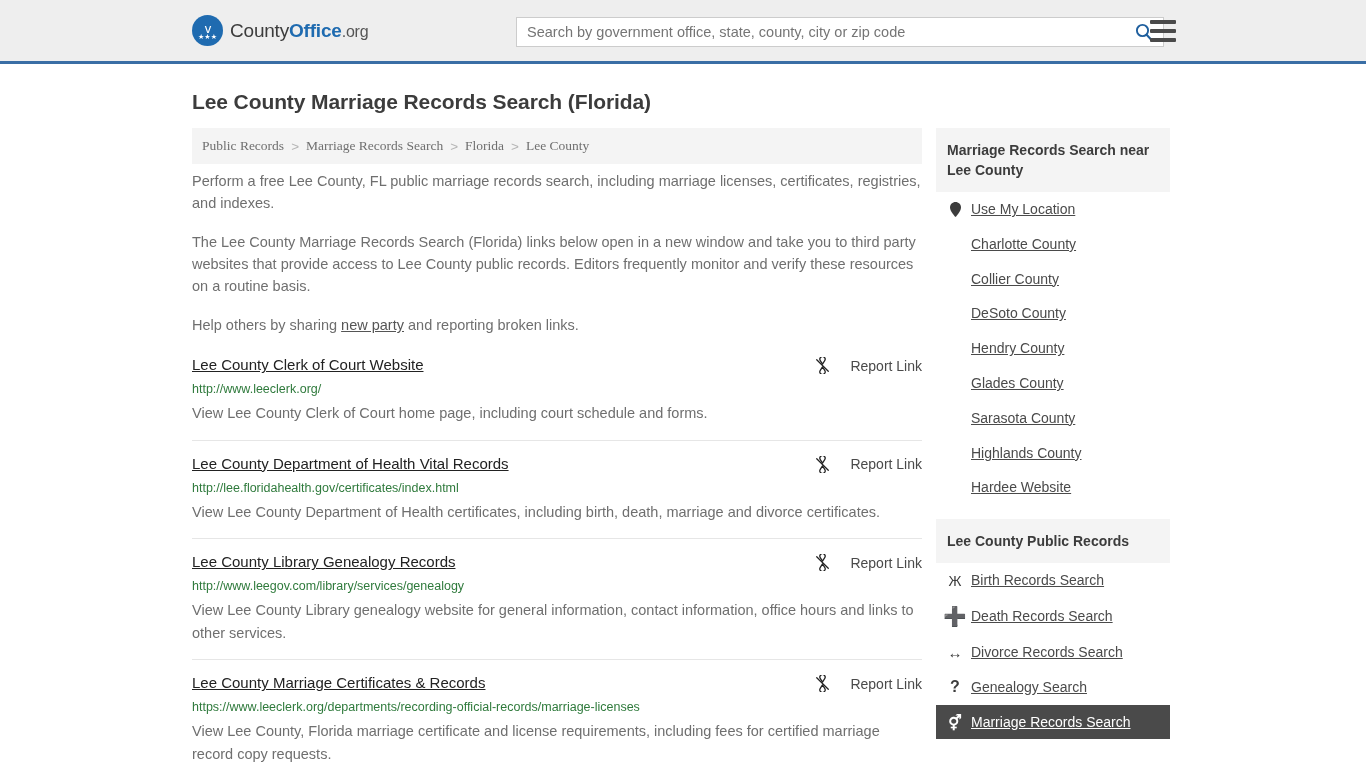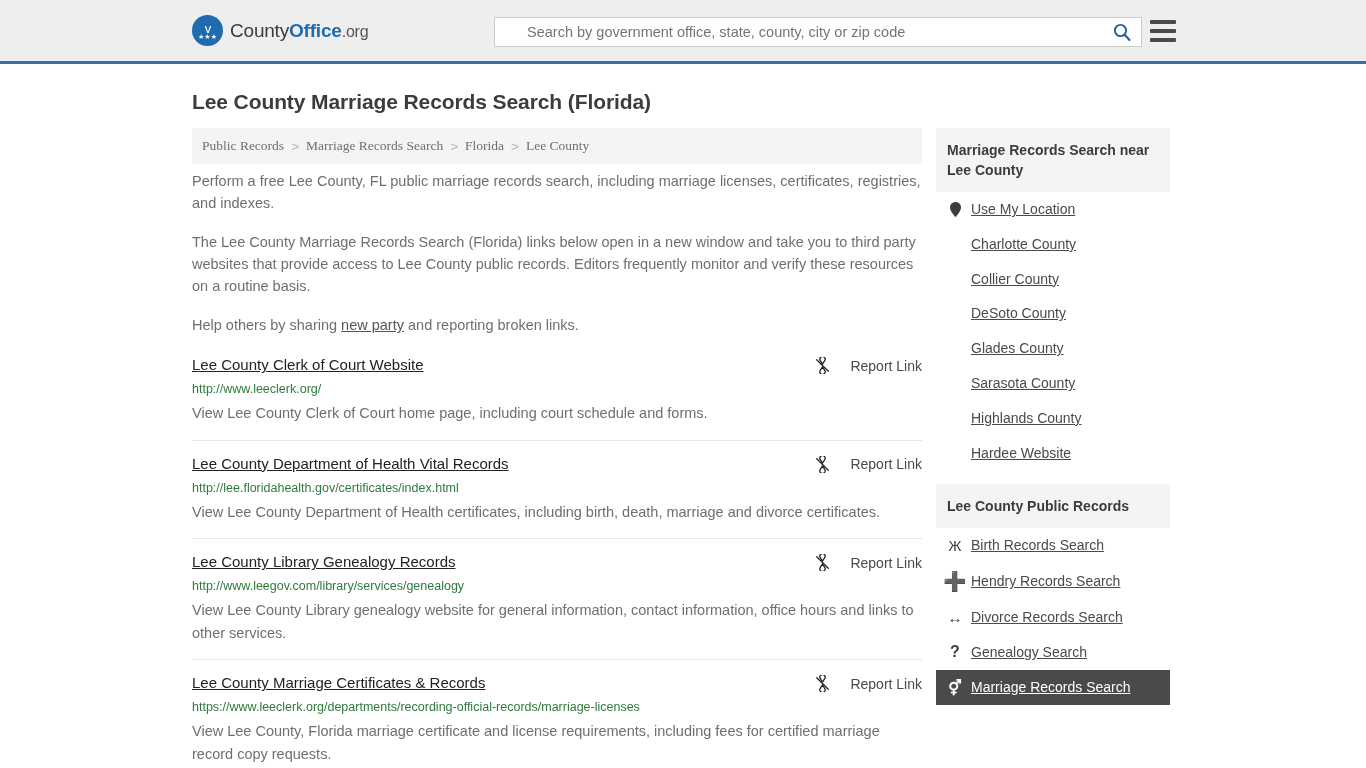--- a/index.html
+++ b/index.html
@@ -61,29 +61,28 @@
     font-size: 19px;
     color: #3c3c3c;
     letter-spacing: -0.2px;
     white-space: nowrap;
   }
   .logo-text .b { font-weight: bold; color: #1f6bb0; }
   .logo-text .d { color: #555; font-size: 16px; }
 
   .search-wrap {
     position: absolute;
-    left: 494px;
+    left: 516px;
     top: 17px;
     width: 648px;
     height: 30px;
     background: #ffffff;
     border: 1px solid #cccccc;
     display: flex;
     align-items: center;
-    padding-left: 22px;
   }
   .search-input {
     flex: 1;
     border: none;
     outline: none;
     height: 100%;
     padding: 0 10px;
     font-family: "Liberation Sans", sans-serif;
     font-size: 14.5px;
     color: #444;
@@ -412,20 +411,24 @@
             <li class="side-item">
               <span class="side-icon "></span>
               <span class="side-item-label">Collier County</span>
             </li>
             <li class="side-item">
               <span class="side-icon "></span>
               <span class="side-item-label">DeSoto County</span>
             </li>
             <li class="side-item">
               <span class="side-icon "></span>
+              <span class="side-item-label">Hendry County</span>
+            </li>
+            <li class="side-item">
+              <span class="side-icon "></span>
               <span class="side-item-label">Glades County</span>
             </li>
             <li class="side-item">
               <span class="side-icon "></span>
               <span class="side-item-label">Sarasota County</span>
             </li>
             <li class="side-item">
               <span class="side-icon "></span>
               <span class="side-item-label">Highlands County</span>
             </li>
@@ -438,21 +441,21 @@
 
       <div class="side-box">
         <div class="side-header">Lee County Public Records</div>
         <ul class="side-list" id="records-list">
             <li class="side-item">
               <span class="side-icon baby">Ж</span>
               <span class="side-item-label">Birth Records Search</span>
             </li>
             <li class="side-item">
               <span class="side-icon plus">➕</span>
-              <span class="side-item-label">Hendry Records Search</span>
+              <span class="side-item-label">Death Records Search</span>
             </li>
             <li class="side-item">
               <span class="side-icon arrows">↔</span>
               <span class="side-item-label">Divorce Records Search</span>
             </li>
             <li class="side-item">
               <span class="side-icon question">?</span>
               <span class="side-item-label">Genealogy Search</span>
             </li>
             <li class="side-item active">

